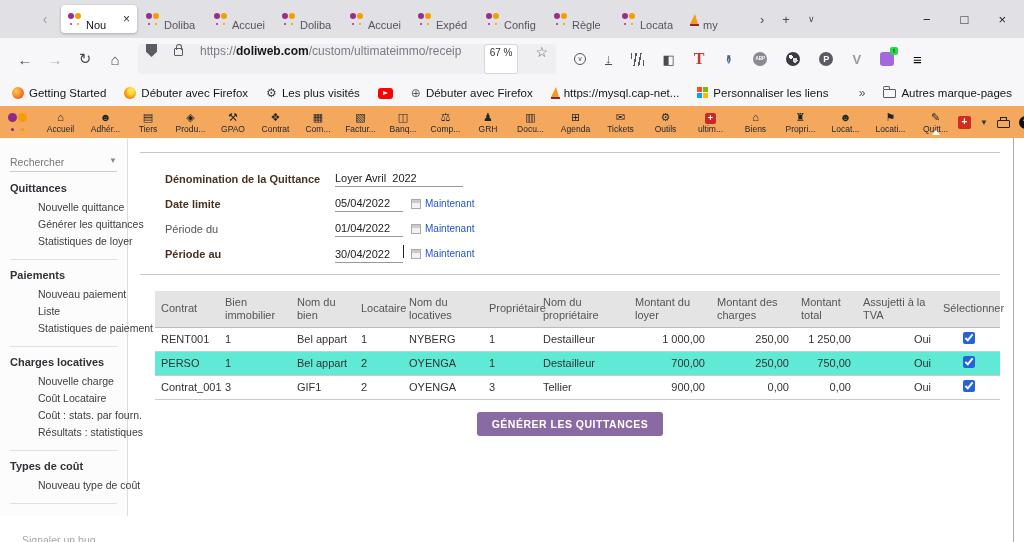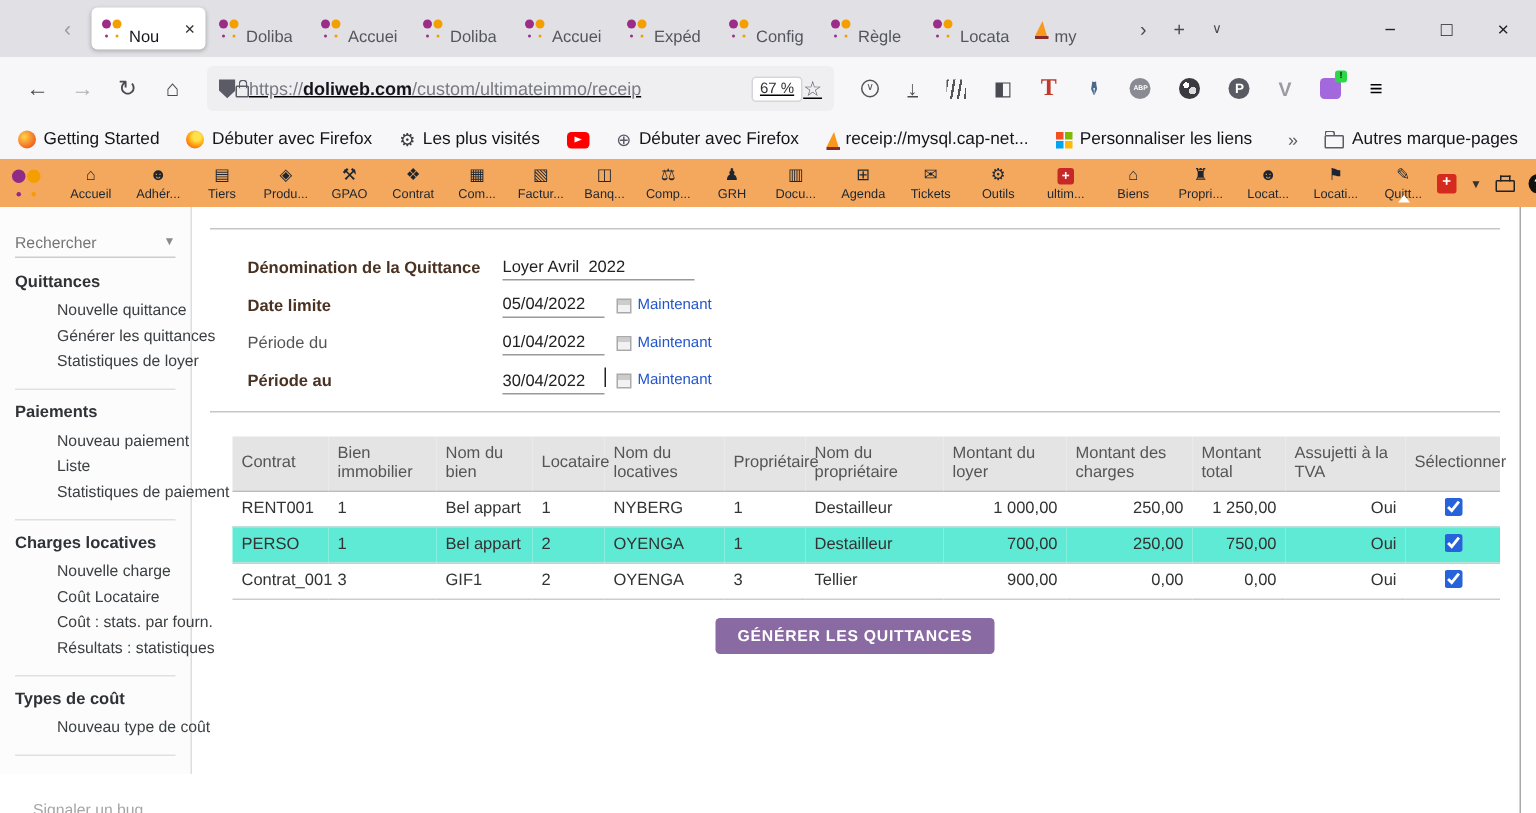--- a/index.html
+++ b/index.html
@@ -20,21 +20,21 @@
   .pma-fav { width:0; height:0; border-left:5px solid transparent; border-right:3px solid transparent; border-bottom:10px solid #f8981d; position:relative; flex:none; }
   .pma-fav::after { content:""; position:absolute; left:-5px; top:10px; width:9px; height:2px; background:#8a2a2a; }
   .tabbar-tools { display:flex; align-items:center; gap:18px; margin-left:10px; color:#4a4a52; font-size:13px; }
   .win-controls { margin-left:auto; display:flex; align-items:center; gap:30px; padding-right:18px; color:#222; font-size:13px; }
 
   
   .navbar { height:42px; background:#f7f7f9; display:flex; align-items:center; padding:0 10px; }
   .nav-btn { width:30px; text-align:center; font-size:15px; color:#4a4a52; flex:none; }
   .nav-btn.dim { color:#b0b0b8; }
   .urlbar { height:30px; width:418px; margin-left:8px; background:#efeff2; border-radius:4px;
-            display:flex; align-items:center; padding:0 8px; gap:0;text-decoration:underline; }
+            display:flex; padding:0 8px; gap:17px; }
   .shield { width:11px; height:13px; background:#5b5b66; clip-path:polygon(0 0,100% 0,100% 60%,50% 100%,0 60%); flex:none; }
   .lock { width:9px; height:8px; border:1.5px solid #5b5b66; border-radius:1px; position:relative; margin-top:4px; flex:none; }
   .lock::before { content:""; position:absolute; left:1px; top:-5px; width:4px; height:5px; border:1.5px solid #5b5b66; border-bottom:none; border-radius:4px 4px 0 0; }
   .url-text { font-size:12px; color:#7a7a84; white-space:nowrap; overflow:hidden; flex:1; }
   .url-text b { color:#15141a; font-weight:bold; }
   .zoom-chip { background:#fff; border:1px solid #d5d5dc; border-radius:3px; font-size:10px; color:#333; padding:2px 5px; flex:none; }
   .star { font-size:14px; color:#5b5b66; flex:none; }
   .ext-row { display:flex; align-items:center; gap:19px; margin-left:18px; }
   .xic { font-size:13px; color:#4a4a52; position:relative; }
   .pocket { width:12px; height:12px; border:1.5px solid #555; border-radius:50%; font-size:7px; color:#555; text-align:center; line-height:10px; }
@@ -46,21 +46,21 @@
   .abp { background:#8a8a92; font-size:4.5px; line-height:14px; }
   .orbs { background:radial-gradient(circle at 35% 35%, #fff 0 2px, transparent 2px), radial-gradient(circle at 65% 60%, #ddd 0 2.5px, transparent 2.5px), #3a3a40; }
   .pcirc { background:#5a5a64; font-size:9px; line-height:14px; }
   .vgrey { color:#9a9aa2; font-weight:bold; font-size:13px; }
   .purple-ext { width:14px; height:14px; background:#a468dd; border-radius:3px; position:relative; }
   .purple-ext::before { content:"!"; position:absolute; right:-4px; top:-5px; width:8px; height:8px; background:#2bd948; color:#111; font-size:6px; font-weight:bold; text-align:center; line-height:8px; border-radius:2px; }
   .burger { font-size:15px; }
 
   
   .bookbar { height:26px; background:#f7f7f9; display:flex; align-items:center; padding:0 12px; gap:18px; font-size:11.5px; color:#15141a; }
-  .bm { display:flex; align-items:center; gap:5px; flex:none; }
+  .bm { display:flex; align-items:flex-start; gap:5px; flex:none; }
   .bm-ico { width:12px; height:12px; flex:none; }
   .gs-ico { border-radius:50%; background:radial-gradient(circle at 35% 35%, #ffd24a, #f26522 70%); }
   .ff-ico { border-radius:50%; background:radial-gradient(circle at 60% 35%, #ffe14a 0 25%, #ff9500 60%, #e3317d 100%); }
   .gear { font-size:12px; color:#3a3a40; line-height:12px; width:auto; }
   .yt-ico { width:15px; height:11px; background:#ff0000; border-radius:3px; position:relative; }
   .yt-ico::before { content:""; position:absolute; left:5px; top:3px; border-left:5px solid #fff; border-top:2.5px solid transparent; border-bottom:2.5px solid transparent; }
   .globe { font-size:12px; color:#5b5b66; line-height:12px; width:auto; }
   .win-ico { display:grid; grid-template-columns:5px 5px; grid-gap:1px; }
   .win-ico i { width:5px; height:5px; }
   .win-ico i:nth-child(1){background:#f25022}.win-ico i:nth-child(2){background:#7fba00}
@@ -225,21 +225,21 @@
     </span>
   <span class="bm">
       <span class="yt-ico"></span>
     </span>
   <span class="bm">
       <span class="bm-ico globe">⊕</span>
       <span>Débuter avec Firefox</span>
     </span>
   <span class="bm">
       <span class="pma-fav"></span>
-      <span>receip://mysql.cap-net...</span>
+      <span>https://mysql.cap-net...</span>
     </span>
   <span class="bm">
       <span class="win-ico">
         <i></i>
         <i></i>
         <i></i>
         <i></i>
       </span>
       <span>Personnaliser les liens</span>
     </span>

